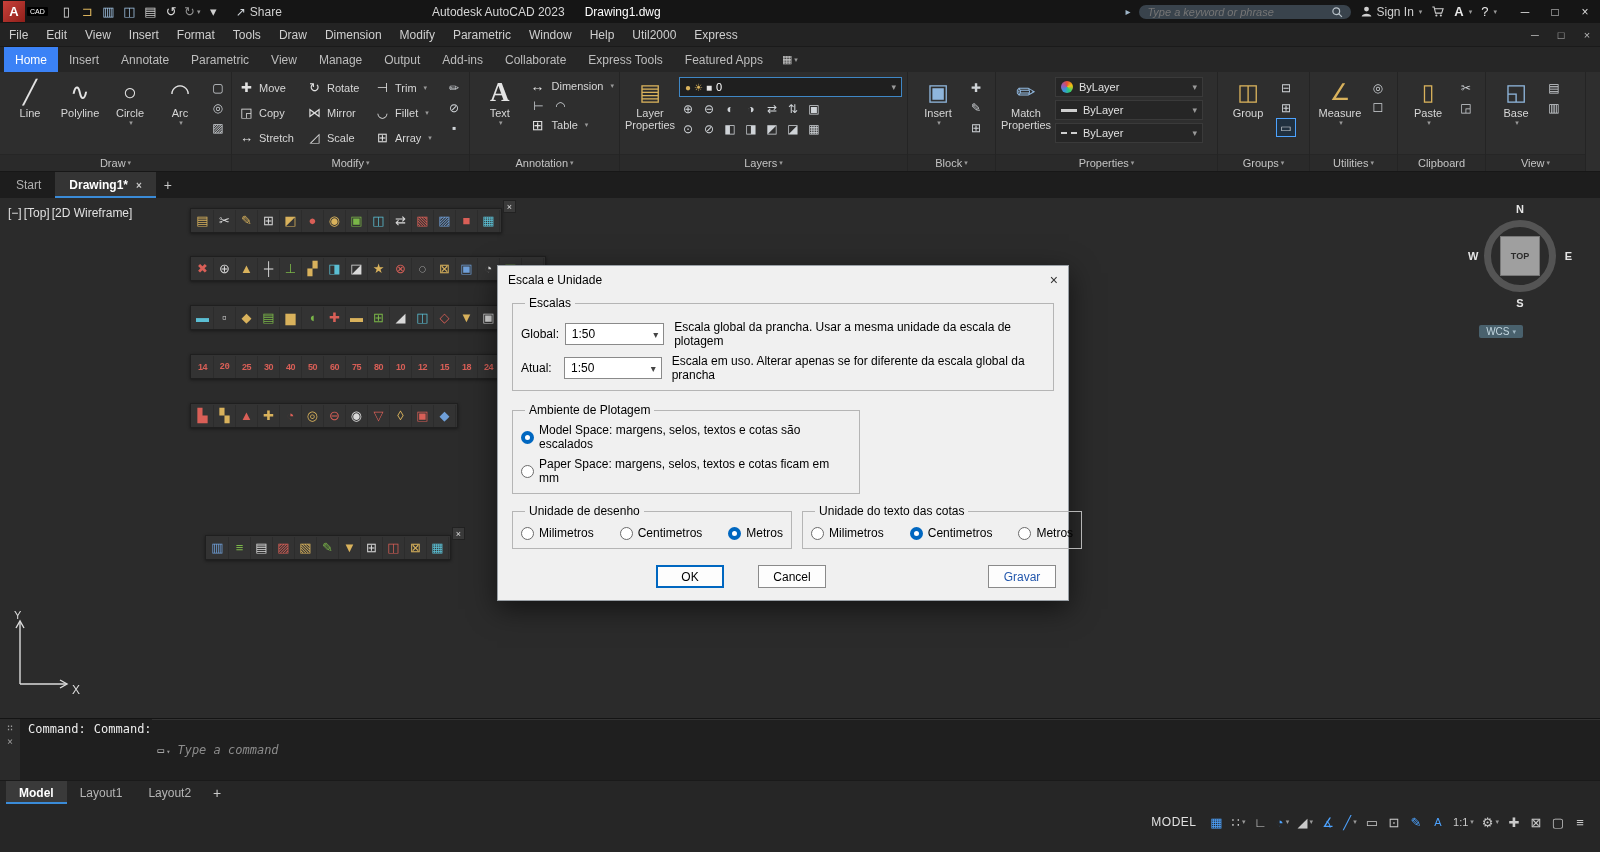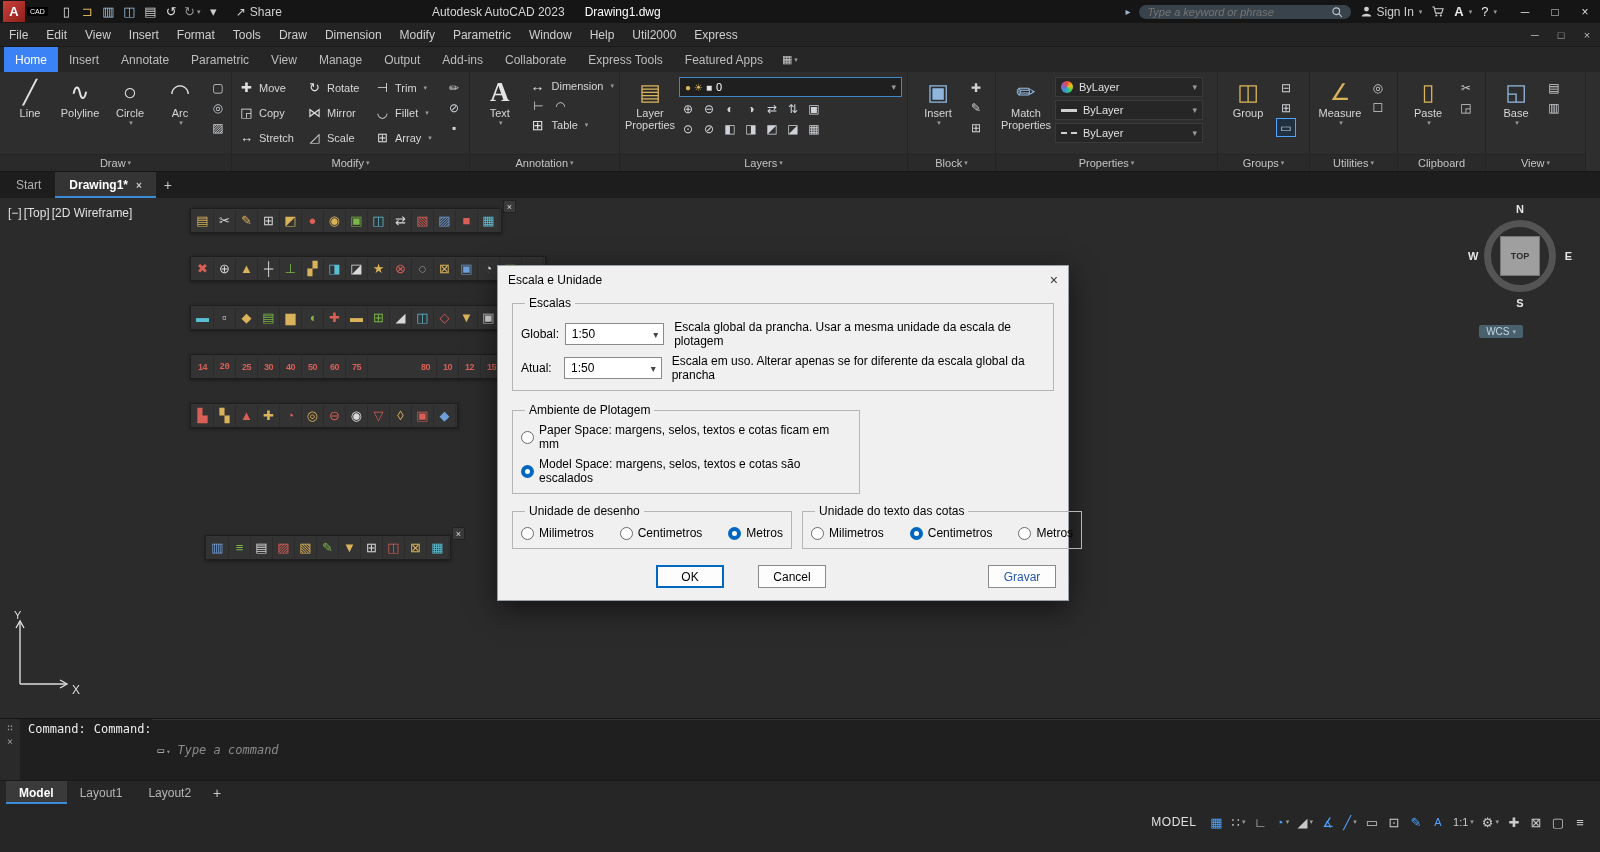--- a/index.html
+++ b/index.html
@@ -603,21 +603,21 @@
     <span style="display:flex">
 
     <span class="tbtn" style="color: rgb(217, 95, 87);">14</span>
         <span class="tbtn" style="color: rgb(217, 95, 87); font-family: Liberation Mono, monospace;">20</span>
         <span class="tbtn" style="color: rgb(217, 95, 87);">25</span>
         <span class="tbtn" style="color: rgb(217, 95, 87);">30</span>
         <span class="tbtn" style="color: rgb(217, 95, 87);">40</span>
         <span class="tbtn" style="color: rgb(217, 95, 87);">50</span>
         <span class="tbtn" style="color: rgb(217, 95, 87);">60</span>
         <span class="tbtn" style="color: rgb(217, 95, 87);">75</span>
-        <span class="tbtn" style="color: rgb(217, 95, 87); margin-left: 47px;">80</span>
+        <span class="tbtn" style="color: rgb(217, 95, 87);">80</span>
         <span class="tbtn" style="color: rgb(217, 95, 87);">10</span>
         <span class="tbtn" style="color: rgb(217, 95, 87);">12</span>
         <span class="tbtn" style="color: rgb(217, 95, 87);">15</span>
         <span class="tbtn" style="color: rgb(217, 95, 87);">18</span>
         <span class="tbtn" style="color: rgb(217, 95, 87);">24</span>
       </span>
   </div>
   <div class="tbar tb5">
     <span style="display:flex">
 
@@ -697,27 +697,27 @@
           <span>1:50</span>
         </div>
         <span class="sdesc">Escala em uso. Alterar apenas se for diferente da escala global da prancha</span>
       </div>
     </fieldset>
 
     <fieldset class="fs fs-amb">
       <legend>Ambiente de Plotagem</legend>
       <div class="opts-v">
 
-      <label class="opt">
+      <label class="opt active">
+          <span class="radio"></span>
+          <span>Model Space: margens, selos, textos e cotas são escalados</span>
+        </label>
+          <label class="opt">
           <span class="radio"></span>
           <span>Paper Space: margens, selos, textos e cotas ficam em mm</span>
-        </label>
-          <label class="opt active">
-          <span class="radio"></span>
-          <span>Model Space: margens, selos, textos e cotas são escalados</span>
         </label>
         </div>
     </fieldset>
 
     <div class="fs-row">
       <fieldset class="fs fs-ud">
         <legend>Unidade de desenho</legend>
         <div class="opts-h">
 
         <label class="opt">

